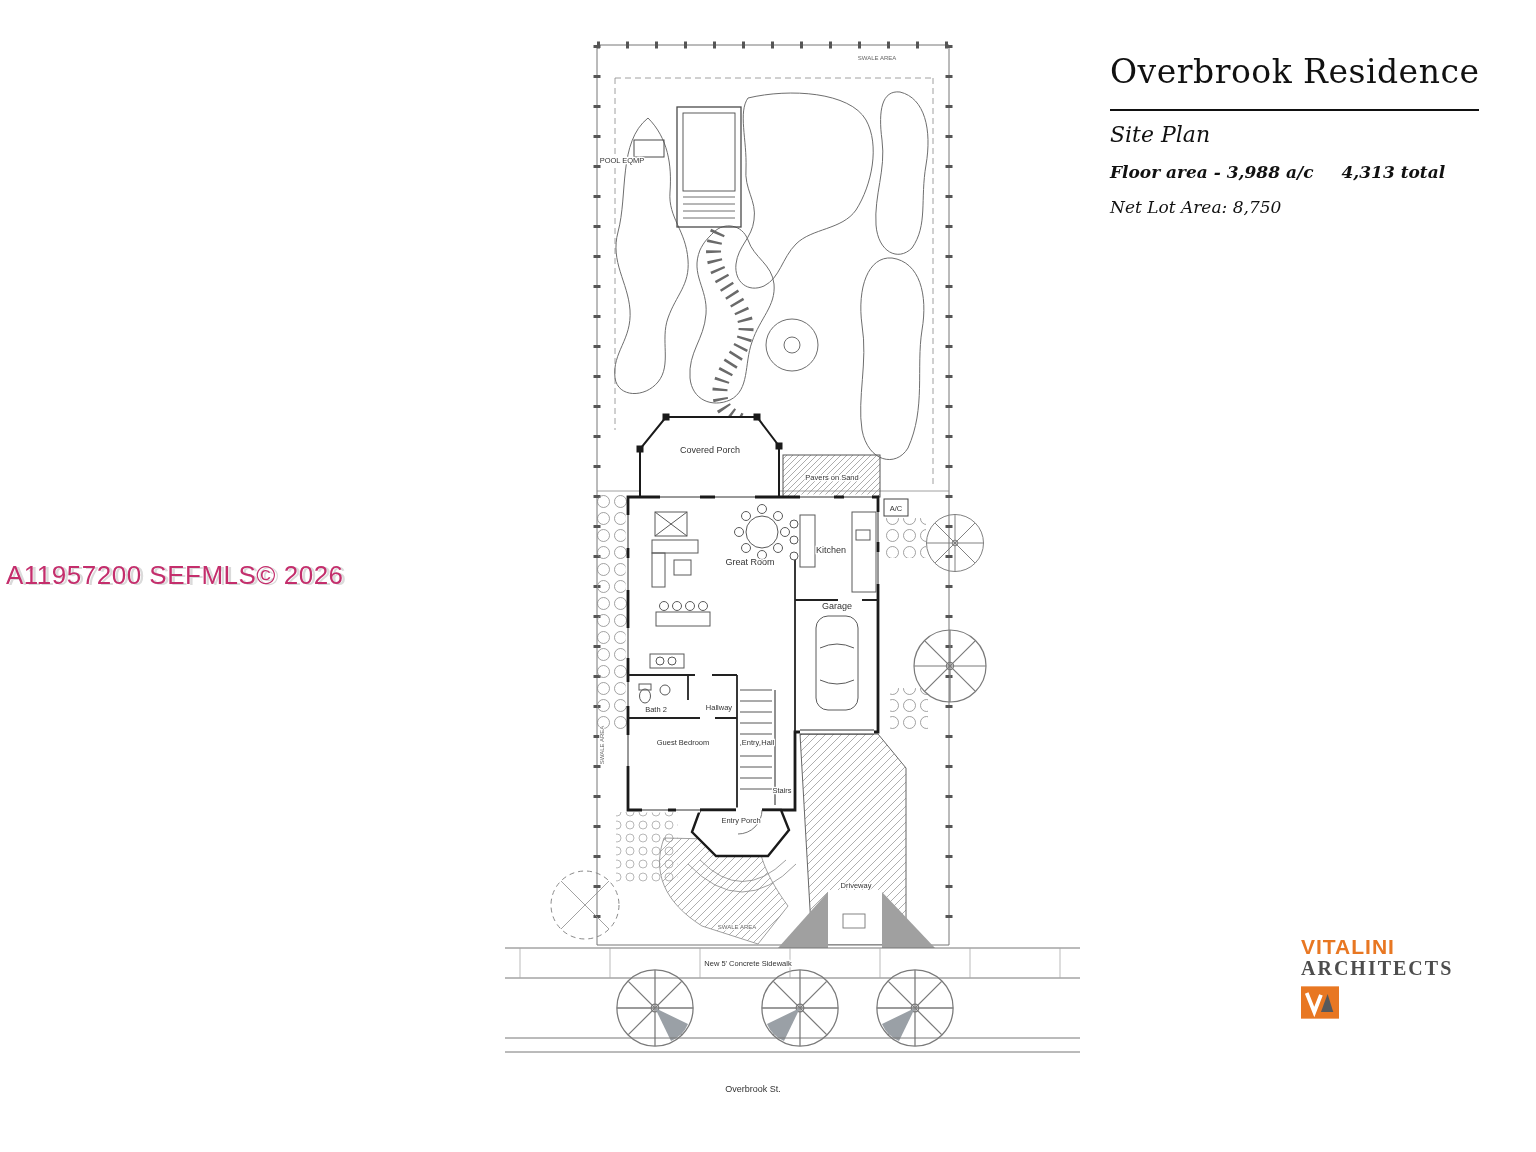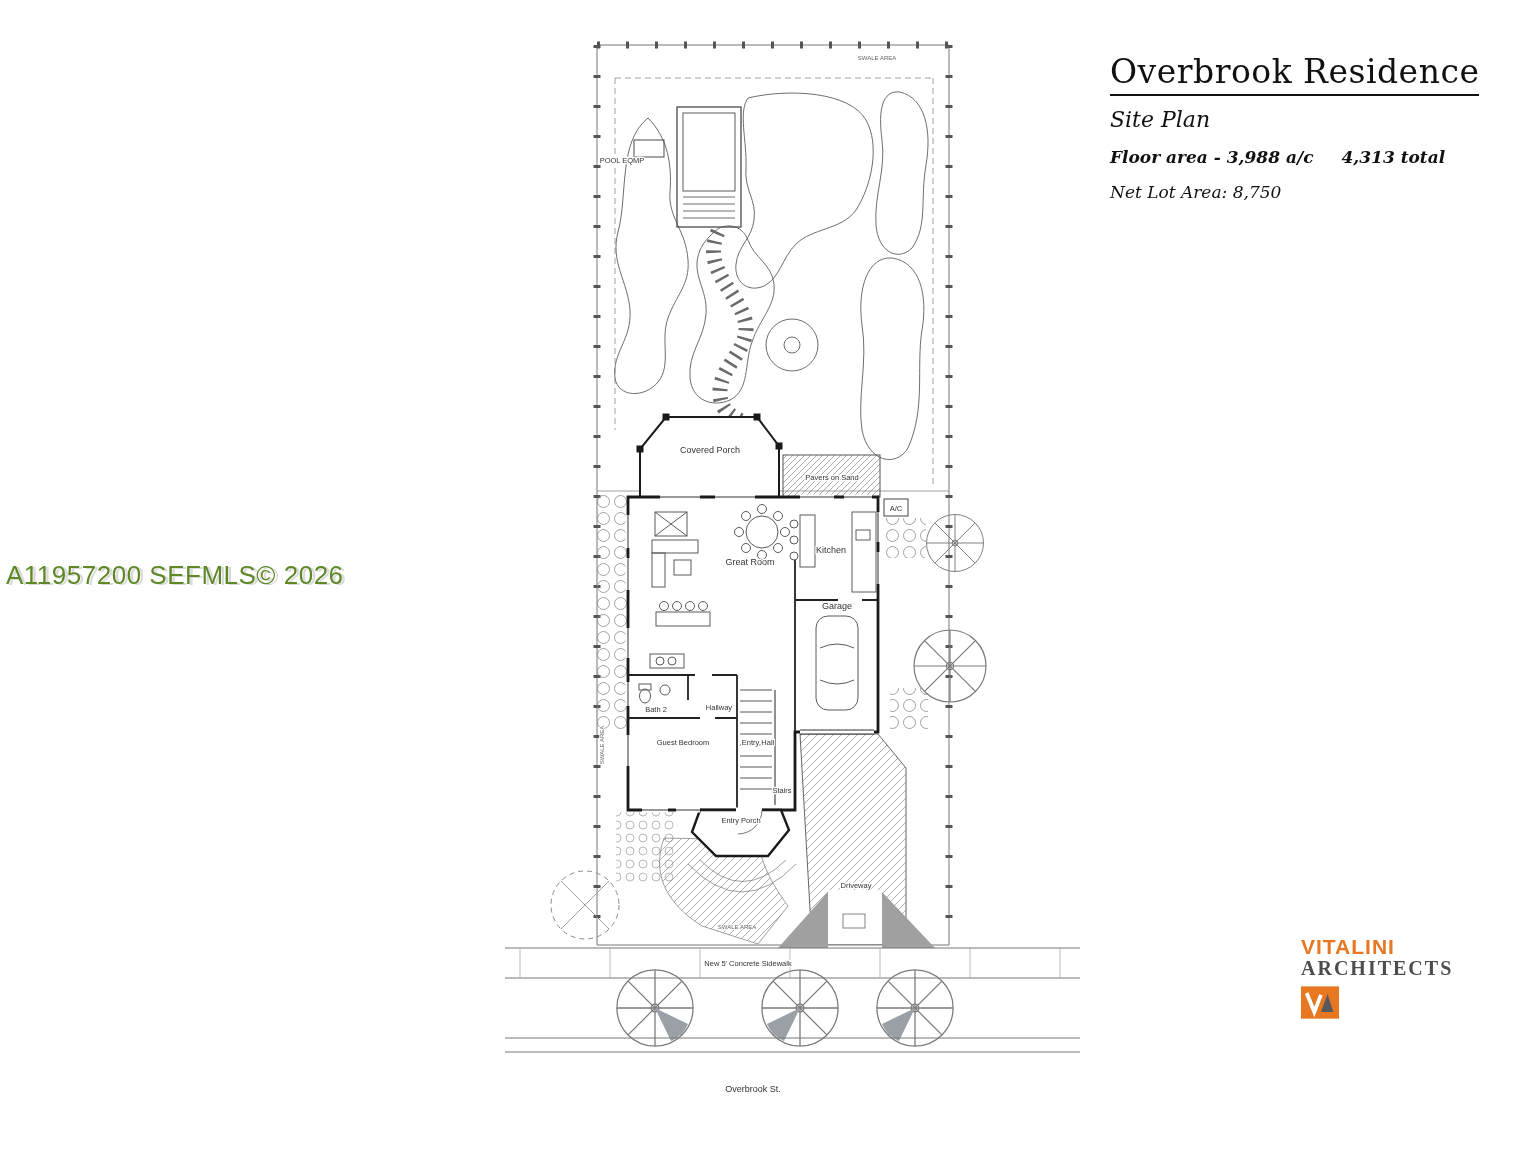--- a/index.html
+++ b/index.html
@@ -5,27 +5,27 @@
   html,body{margin:0;padding:0;background:#ffffff;}
   .sheet{
     position:relative;width:1536px;height:1152px;background:#ffffff;
     font-family:"Liberation Sans",sans-serif;overflow:hidden;
   }
   .plan-svg{position:absolute;left:0;top:0;}
   
   .titleblock{position:absolute;left:1110px;top:52px;color:#111;
     font-family:"DejaVu Serif",serif;width:370px;}
   .tb-title{font-size:33px;display:inline-block;border-bottom:2px solid #111;
-    padding-bottom:3px;letter-spacing:0.5px;}
+    padding-bottom:18px;letter-spacing:0.5px;}
   .tb-sub{font-size:22px;font-style:italic;font-weight:normal;margin-top:11px;}
   .tb-line{font-size:17px;font-style:italic;margin-top:15px;font-weight:bold;}
   .tb-line2{font-size:17px;font-style:italic;margin-top:15px;}
   .tb-total{margin-left:28px;}
   
-  .watermark{position:absolute;left:6px;top:560px;font-size:26px;color:#4d7c0f;
+  .watermark{position:absolute;left:6px;top:560px;font-size:26px;color:#be185d;
     letter-spacing:0.5px;opacity:0.9;
     text-shadow:3px 1px 0 rgba(138,138,138,0.35);}
   
   .brand{position:absolute;left:1301px;top:936px;line-height:1.05;}
   .brand-top{color:#e87722;font-weight:bold;font-size:21px;letter-spacing:1px;}
   .brand-bottom{color:#4d4d4d;font-weight:bold;font-size:20px;letter-spacing:2px;font-family:Liberation Serif, serif;}
   .brand-logo{margin-top:7px;width:38px;height:33px;display:block;}
   
   .lbl{font-family:"Liberation Sans",sans-serif;font-size:9px;fill:#333;
     text-anchor:middle;paint-order:stroke;stroke:#ffffff;stroke-width:2.5px;}

